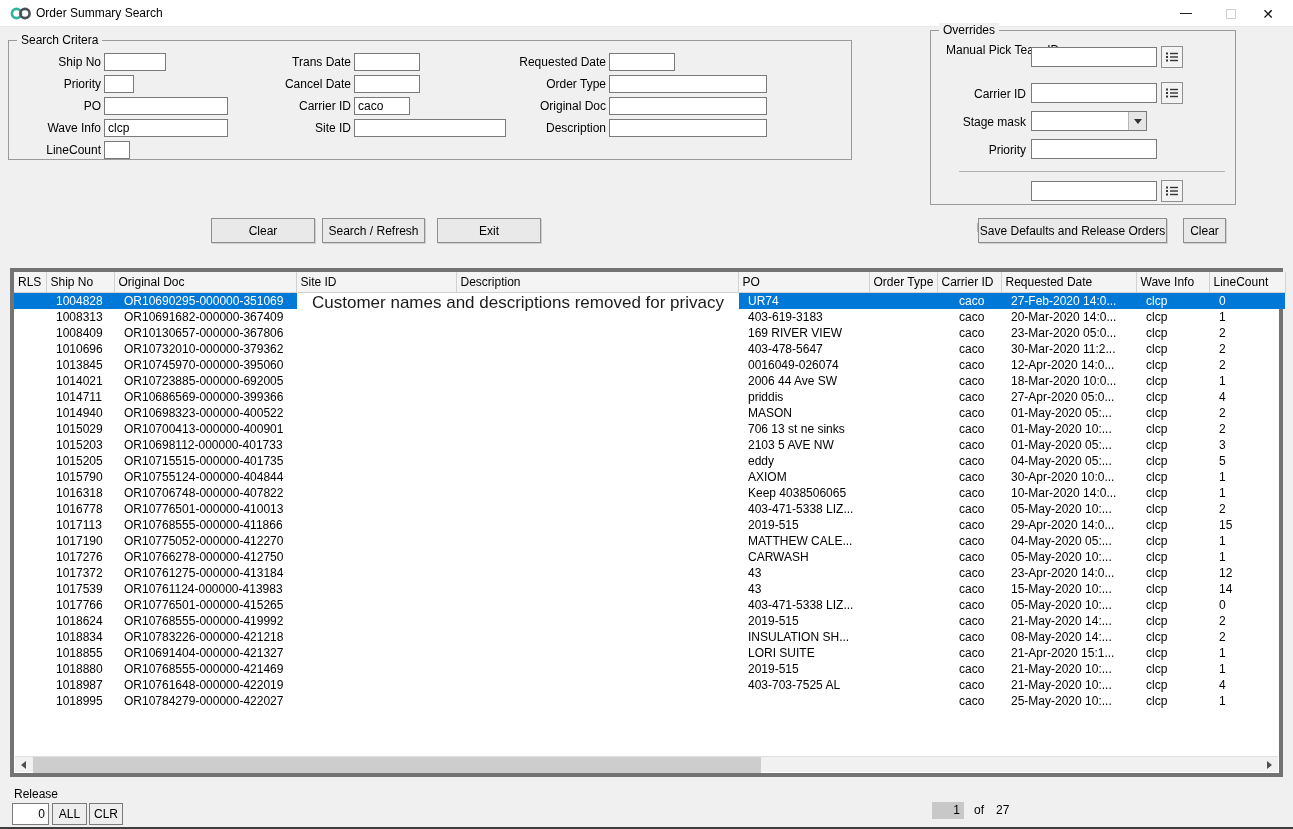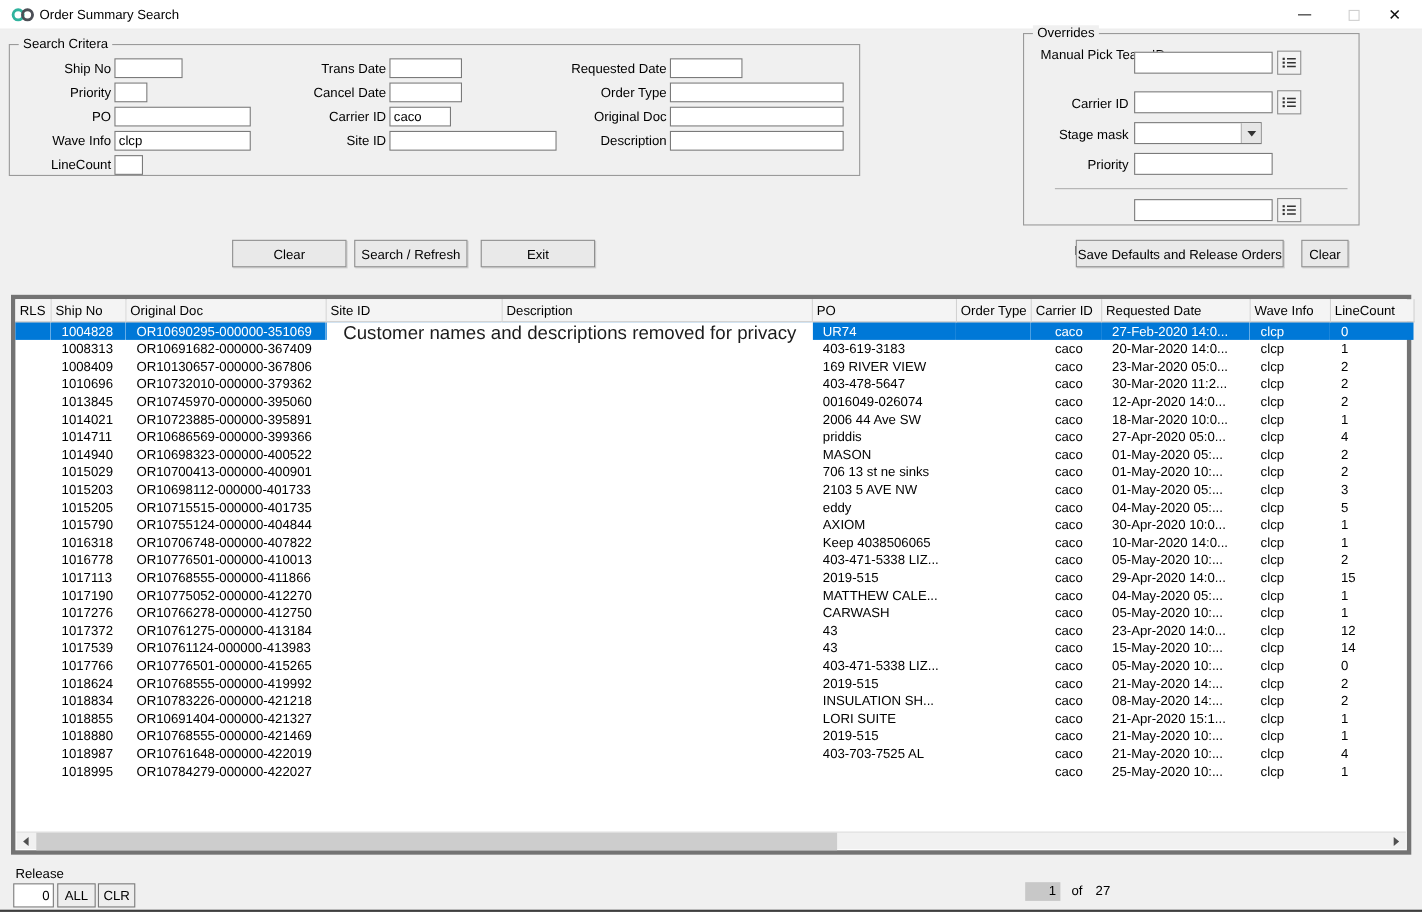--- a/index.html
+++ b/index.html
@@ -71,21 +71,21 @@
         <span class="min-glyph"></span>
       </div>
     <div class="winbtn btn-max">
         <span class="max-glyph"></span>
       </div>
     <div class="winbtn btn-close">
         <span>✕</span>
       </div>
   </div>
 
-  <div class="groupbox" style="left:8px;top:40px;width:774px;height:120px;">
+  <div class="groupbox" style="left:8px;top:40px;width:844px;height:120px;">
     <span class="legend">Search Critera</span>
 
     <span class="flabel" style="left:0;top:14px;width:92px;">Ship No</span>
     <input class="tinput" style="left: 95px; top: 12px; width: 62px;" value="">
     <span class="flabel" style="left:0;top:36px;width:92px;">Priority</span>
     <input class="tinput" style="left: 95px; top: 34px; width: 30px;" value="">
     <span class="flabel" style="left:0;top:58px;width:92px;">PO</span>
     <input class="tinput" style="left: 95px; top: 56px; width: 124px;" value="">
     <span class="flabel" style="left:0;top:80px;width:92px;">Wave Info</span>
     <input class="tinput" style="left: 95px; top: 78px; width: 124px;" value="clcp">
@@ -258,21 +258,21 @@
             <td class="col-po">0016049-026074</td>
             <td class="col-order_type"></td>
             <td class="col-carrier_id">caco</td>
             <td class="col-requested_date">12-Apr-2020 14:0...</td>
             <td class="col-wave_info">clcp</td>
             <td class="col-line_count">2</td>
           </tr>
           <tr>
             <td class="col-rls"></td>
             <td class="col-ship_no">1014021</td>
-            <td class="col-original_doc">OR10723885-000000-395891</td>
+            <td class="col-original_doc">OR10723885-000000-692005</td>
             <td class="col-site_id"></td>
             <td class="col-description"></td>
             <td class="col-po">2006 44 Ave SW</td>
             <td class="col-order_type"></td>
             <td class="col-carrier_id">caco</td>
             <td class="col-requested_date">18-Mar-2020 10:0...</td>
             <td class="col-wave_info">clcp</td>
             <td class="col-line_count">1</td>
           </tr>
           <tr>

